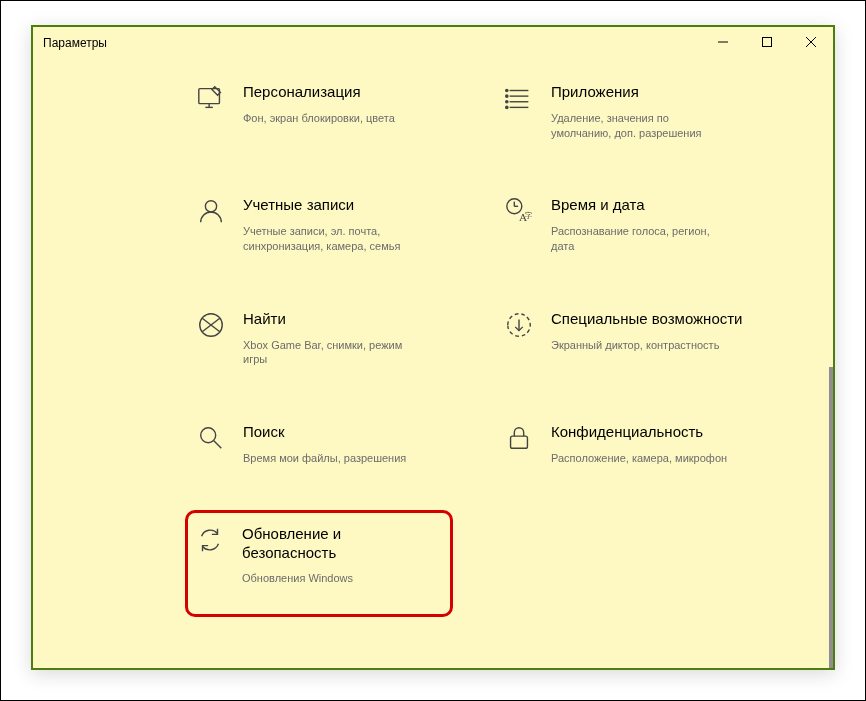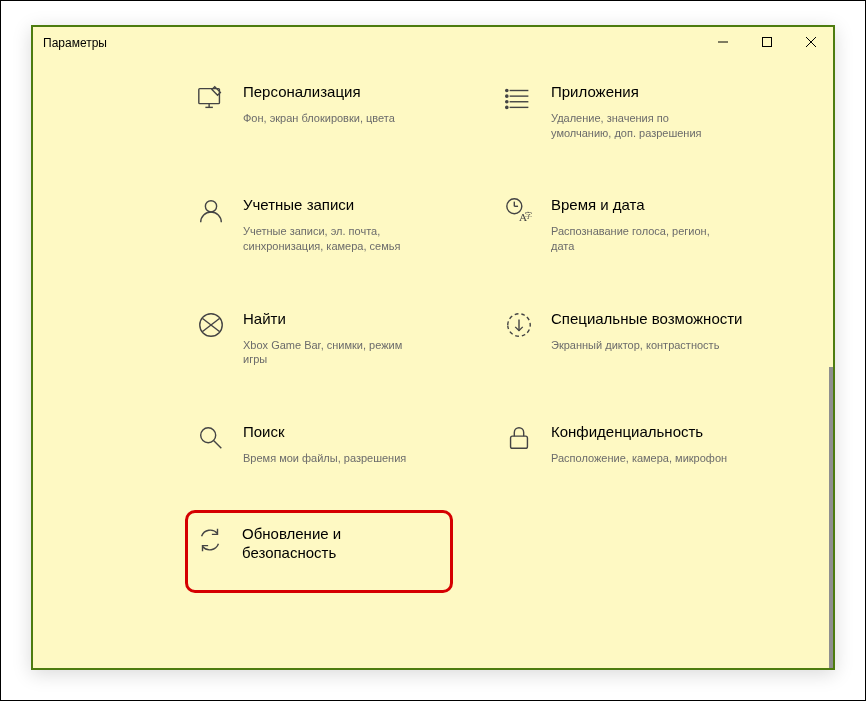--- a/index.html
+++ b/index.html
@@ -255,20 +255,21 @@
             <span class="icon-wrap">
               <svg viewBox="0 0 32 32">
                   <path d="M7 12 a10 10 0 0 1 17 -3"></path>
                   <polyline points="24,4 24,10 18,10"></polyline>
                   <path d="M25 20 a10 10 0 0 1 -17 3"></path>
                   <polyline points="8,28 8,22 14,22"></polyline>
                 </svg>
             </span>
             <div class="txt">
               <span class="ttl">Обновление и безопасность</span>
+              <span class="desc">Обновления Windows</span>
             </div>
           </div>
         </div>
 
       </div>
       <div class="scrollbar"></div>
     </div>
   </div>
 </div>
 

